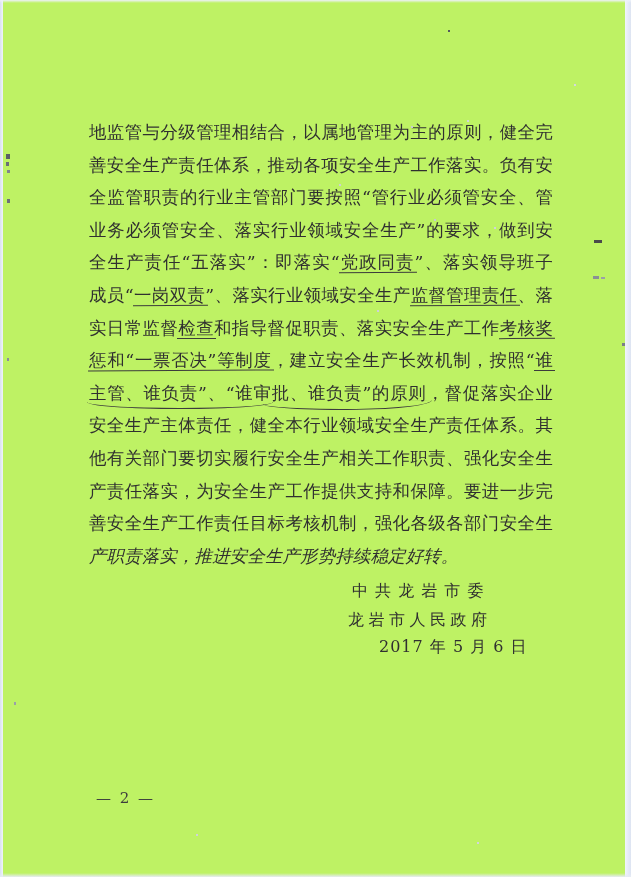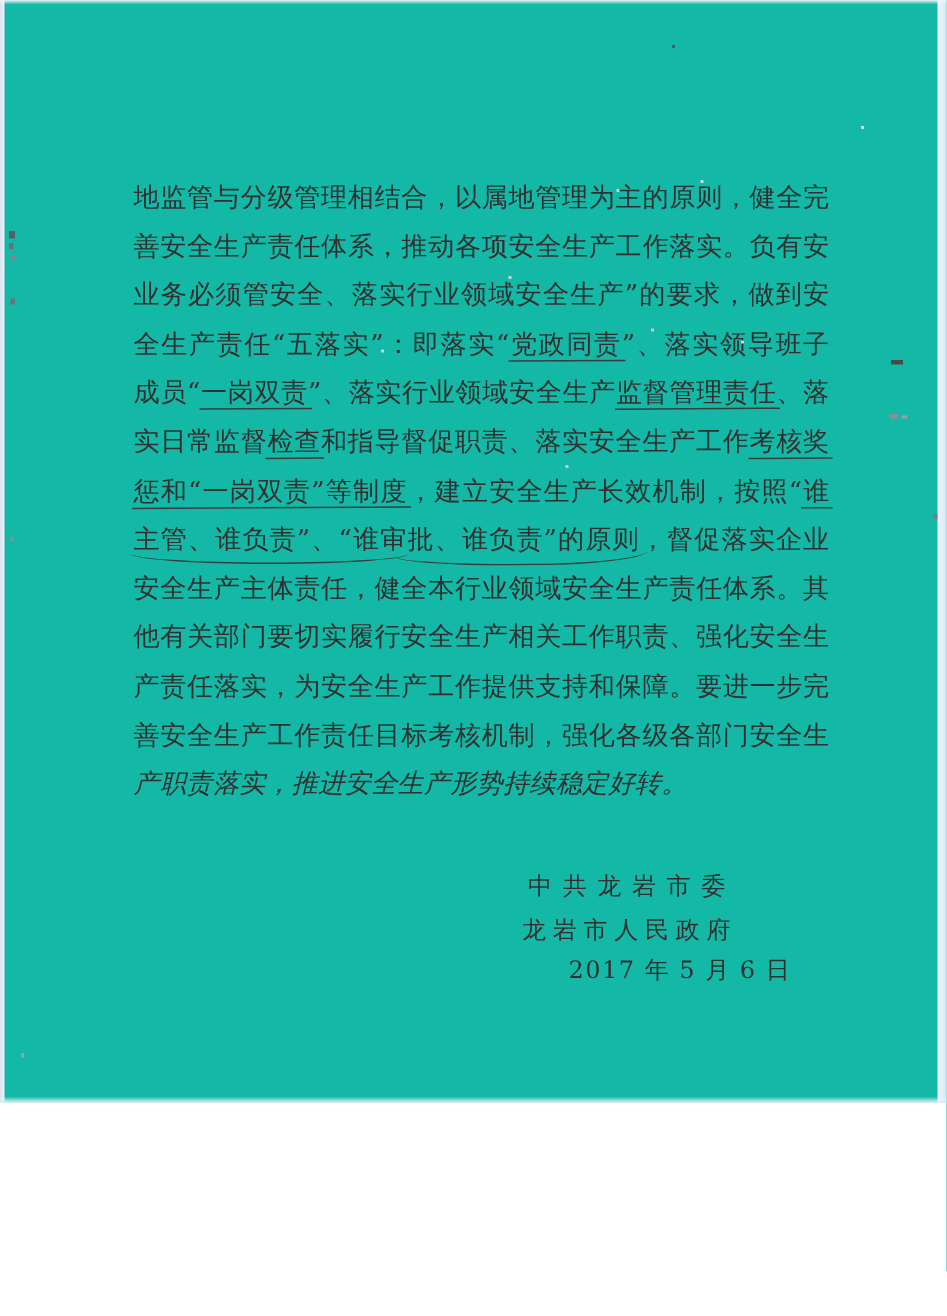--- a/index.html
+++ b/index.html
@@ -1,19 +1,19 @@
 <!DOCTYPE html>
 <html><head>
 <meta charset="utf-8">
 <style>
   html,body{margin:0;padding:0;background:#ffffff;}
   .page{
     position:relative;
-    width:631px;height:735px;
-    background:#14b8a6;
+    width:631px;height:877px;
+    background:#bef264;
     overflow:hidden;
     font-family:"DejaVu Serif","Liberation Serif",serif;
     color:#2f2f2f;
   }
   
   .edge-left{position:absolute;left:0;top:0;width:3px;height:877px;
     background:linear-gradient(to right,#d9e1f0,#f0f3fa);}
   .edge-right{position:absolute;right:0;top:0;width:6px;height:877px;
     background:linear-gradient(to left,#dde4f2,#f1f4fb);}
   .edge-top{position:absolute;left:0;top:0;width:631px;height:3px;
@@ -79,25 +79,26 @@
 <div class="page">
 
   <div class="edge-left"></div>
   <div class="edge-right"></div>
   <div class="edge-top"></div>
   <div class="edge-bottom"></div>
 
   <div class="body-block" id="body-lines">
       <div class="line"><span>地监管与分级管理相结合，以属地管理为主的原则，健全完</span></div>
       <div class="line"><span>善安全生产责任体系，推动各项安全生产工作落实。负有安</span></div>
+      <div class="line"><span>全监管职责的行业主管部门要按照“管行业必须管安全、管</span></div>
       <div class="line"><span>业务必须管安全、落实行业领域安全生产”的要求，做到安</span></div>
       <div class="line"><span>全生产责任“五落实”：即落实“</span><span class="u">党政同责</span><span>”、落实领导班子</span></div>
       <div class="line"><span>成员“</span><span class="u">一岗双责</span><span>”、落实行业领域安全生产</span><span class="u">监督管理责任</span><span>、落</span></div>
       <div class="line"><span>实日常监督</span><span class="u">检查</span><span>和指导督促职责、落实安全生产工作</span><span class="u">考核奖</span></div>
-      <div class="line"><span class="u">惩和“一岗双责”等制度</span><span>，建立安全生产长效机制，按照“</span><span class="u">谁</span></div>
+      <div class="line"><span class="u">惩和“一票否决”等制度</span><span>，建立安全生产长效机制，按照“</span><span class="u">谁</span></div>
       <div class="line"><span class="uw">主管、谁负责”、“谁审批、谁负责”的原则</span><span>，督促落实企业</span></div>
       <div class="line"><span>安全生产主体责任，健全本行业领域安全生产责任体系。其</span></div>
       <div class="line"><span>他有关部门要切实履行安全生产相关工作职责、强化安全生</span></div>
       <div class="line"><span>产责任落实，为安全生产工作提供支持和保障。要进一步完</span></div>
       <div class="line"><span>善安全生产工作责任目标考核机制，强化各级各部门安全生</span></div>
       <div class="line line-last"><span>产职责落实，推进安全生产形势持续稳定好转。</span></div>
     </div>
 
   <div class="sig sig-party">中 共 龙 岩 市 委</div>
   <div class="sig sig-gov">龙岩市人民政府</div>

